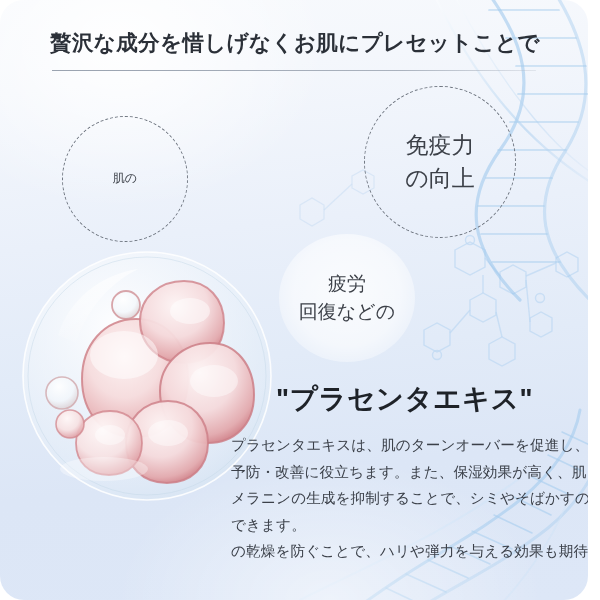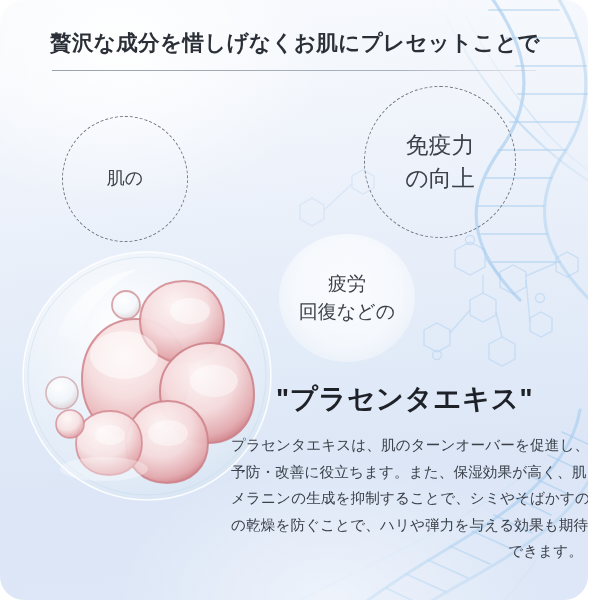--- a/index.html
+++ b/index.html
@@ -93,21 +93,21 @@
   }
   .circle.dashed {
     border: 1px dashed #6f7680;
   }
 
   #circle-whitening {
     left: 62px;
     top: 116px;
     width: 124px;
     height: 124px;
-    font-size: 18px;
+    font-size: 12px;
     line-height: 1.42;
   }
   #circle-immunity {
     left: 364px;
     top: 86px;
     width: 150px;
     height: 150px;
     font-size: 23px;
     line-height: 1.42;
   }
@@ -144,21 +144,20 @@
   
   .body-copy {
     position: absolute;
     left: 231px;
     top: 432px;
     width: 352px;
     font-size: 14.6px;
     line-height: 1.82;
     color: #3b4049;
     letter-spacing: 0.1px;
-    text-align: right;
   }
   .body-copy .pline {
     display: block;
     white-space: nowrap;
   }
 
   
   #bubble-sphere {
     position: absolute;
     left: 18px;
@@ -349,17 +348,17 @@
     <path d="M40,88 C52,52 82,28 120,22 C96,34 70,58 58,96 Z" fill="url(#highlightGrad)" opacity="0.9"></path>
     <ellipse cx="86" cy="222" rx="44" ry="12" fill="#ffffff" opacity="0.35"></ellipse>
   </svg>
 
   <div class="product-title">"プラセンタエキス"</div>
 
   <div class="body-copy">
     <span class="pline">プラセンタエキスは、肌のターンオーバーを促進し、</span>
     <span class="pline">予防・改善に役立ちます。また、保湿効果が高く、肌</span>
     <span class="pline">メラニンの生成を抑制することで、シミやそばかすの</span>
+    <span class="pline">できます。</span>
     <span class="pline">の乾燥を防ぐことで、ハリや弾力を与える効果も期待</span>
-    <span class="pline">できます。</span>
   </div>
 
 </div>
 
 </body></html>

